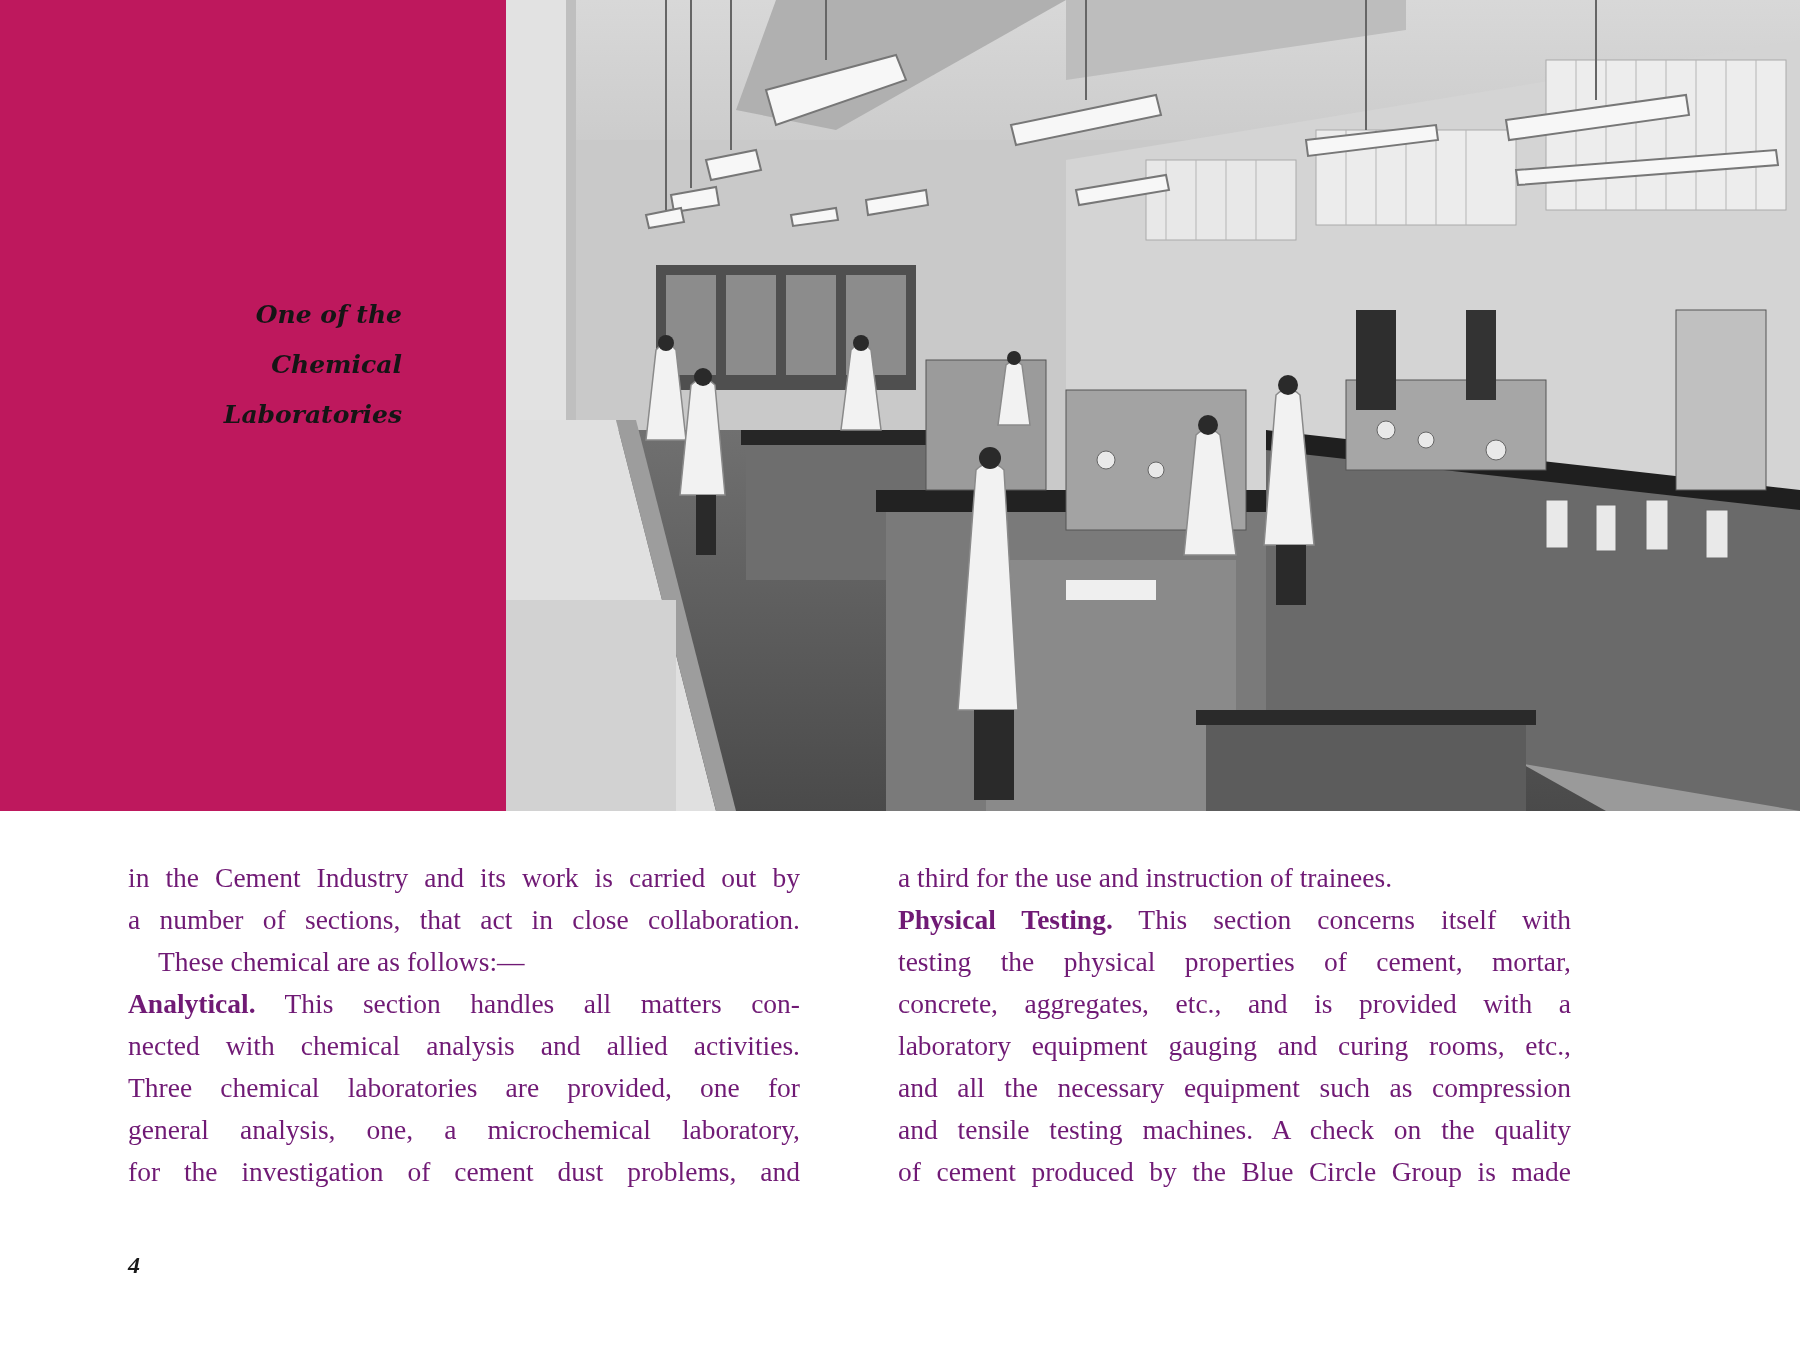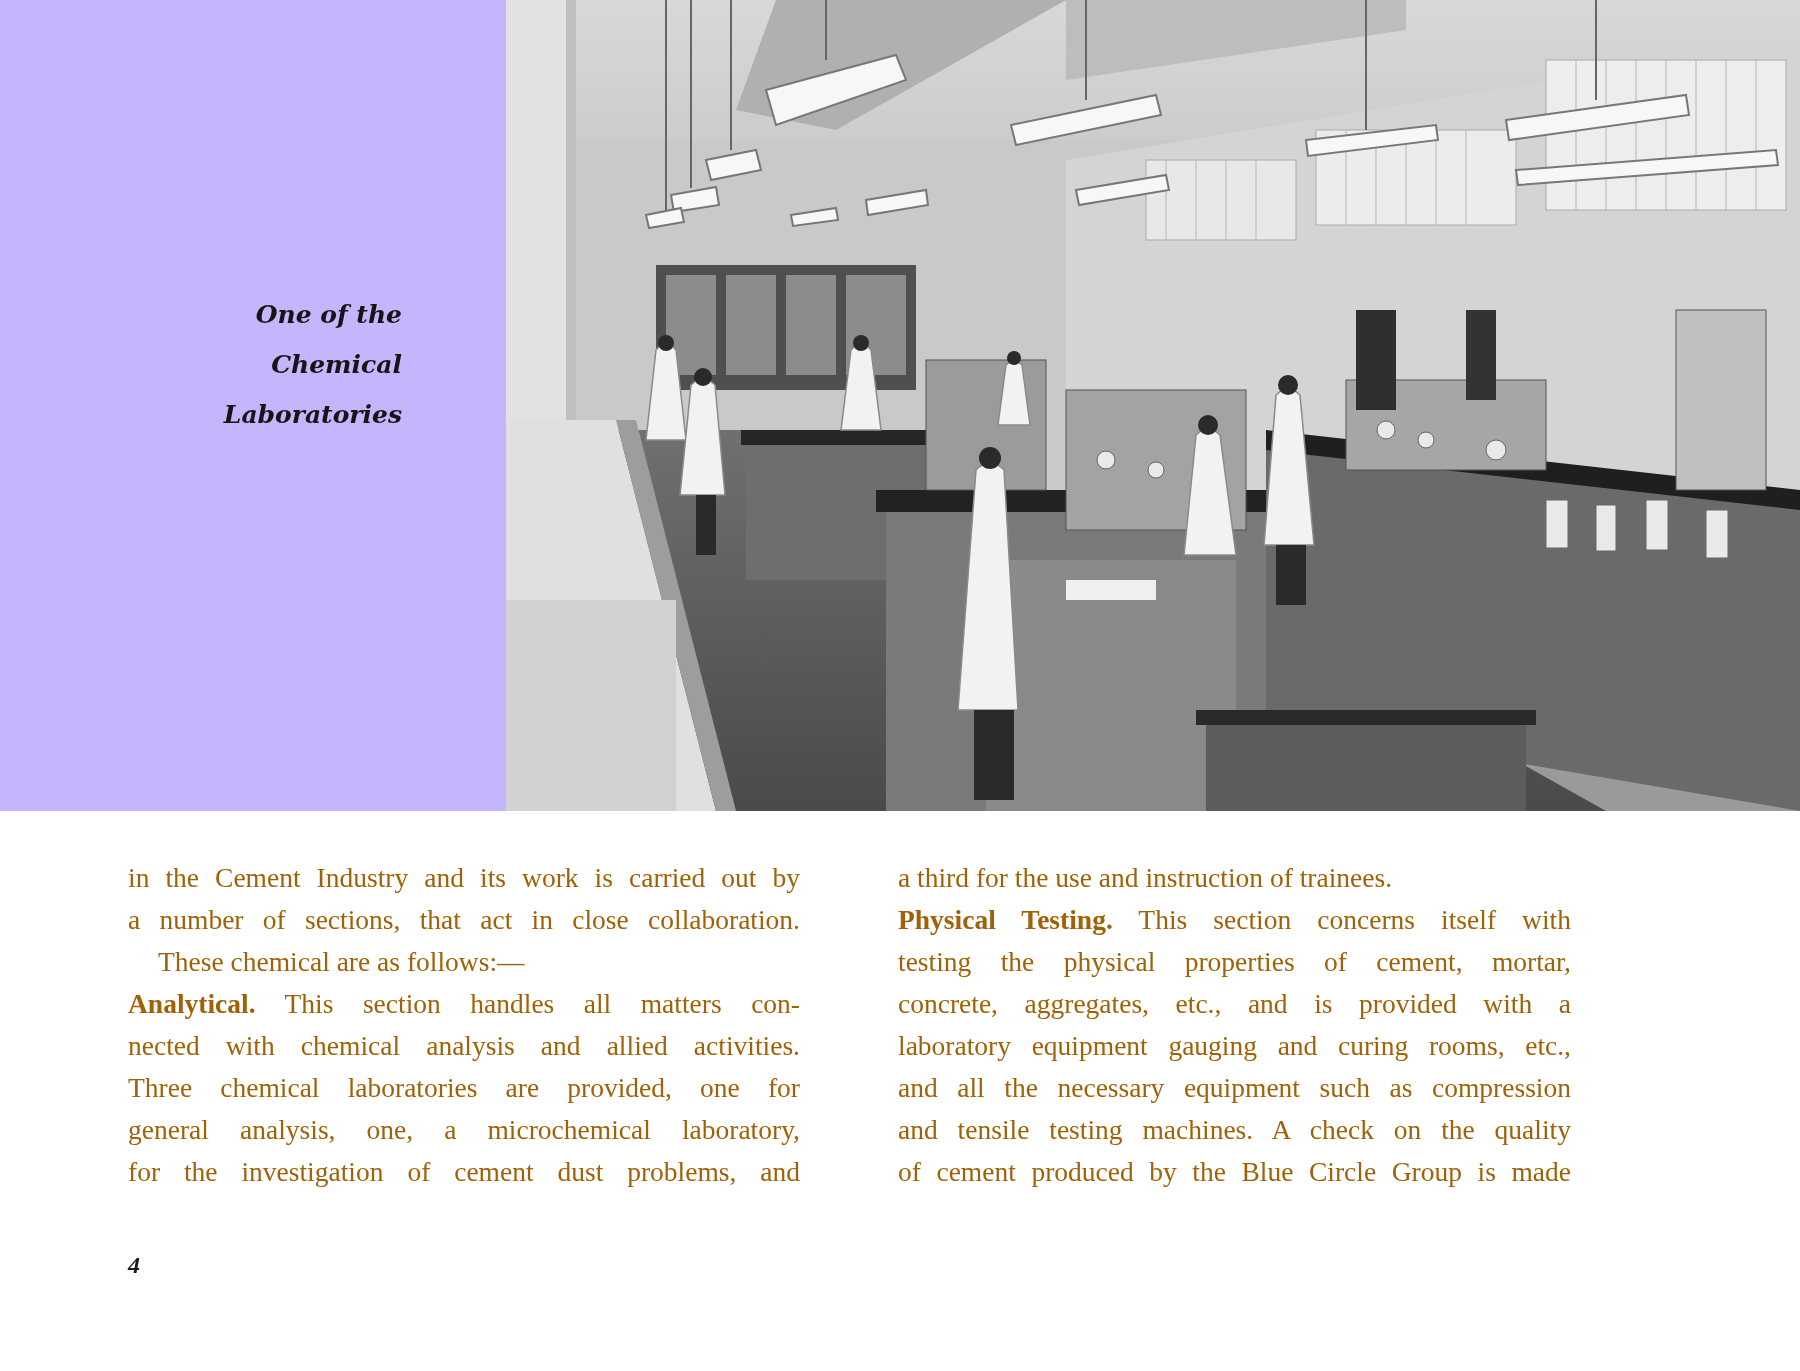--- a/index.html
+++ b/index.html
@@ -4,37 +4,37 @@
 <style>
   html, body { margin: 0; padding: 0; }
   body {
     width: 1800px; height: 1371px; position: relative; overflow: hidden;
     background: #ffffff;
     font-family: "Liberation Serif", "DejaVu Serif", serif;
     color: #1a1a1a;
   }
   .caption-panel {
     position: absolute; left: 0; top: 0; width: 506px; height: 811px;
-    background: #c4b5fd;
+    background: #be185d;
   }
   .caption {
     position: absolute; right: 104px; top: 290px; text-align: right;
     font-family: "DejaVu Serif", "Liberation Serif", serif;
     font-style: italic; font-weight: bold; font-size: 25px; line-height: 50px;
     color: #151515;
   }
   .caption div { white-space: nowrap; }
   .photo {
     position: absolute; left: 506px; top: 0; width: 1294px; height: 811px;
     background: #8a8a8a; overflow: hidden;
   }
   .photo svg { display: block; width: 100%; height: 100%; }
   .column {
     position: absolute; top: 857px; font-size: 27.5px; line-height: 42px;
-    text-align: justify; color: #a16207;
+    text-align: justify; color: #701a75;
   }
   .col-left { left: 128px; width: 672px; }
   .col-right { left: 898px; width: 673px; }
   .column .line { display: block; text-align: justify; text-align-last: justify; white-space: nowrap; }
   .column .line.last { text-align-last: left; }
   .indent { padding-left: 30px; }
   .bold { font-weight: bold; }
   .page-number {
     position: absolute; left: 128px; top: 1252px;
     font-style: italic; font-weight: bold; font-size: 24px;

